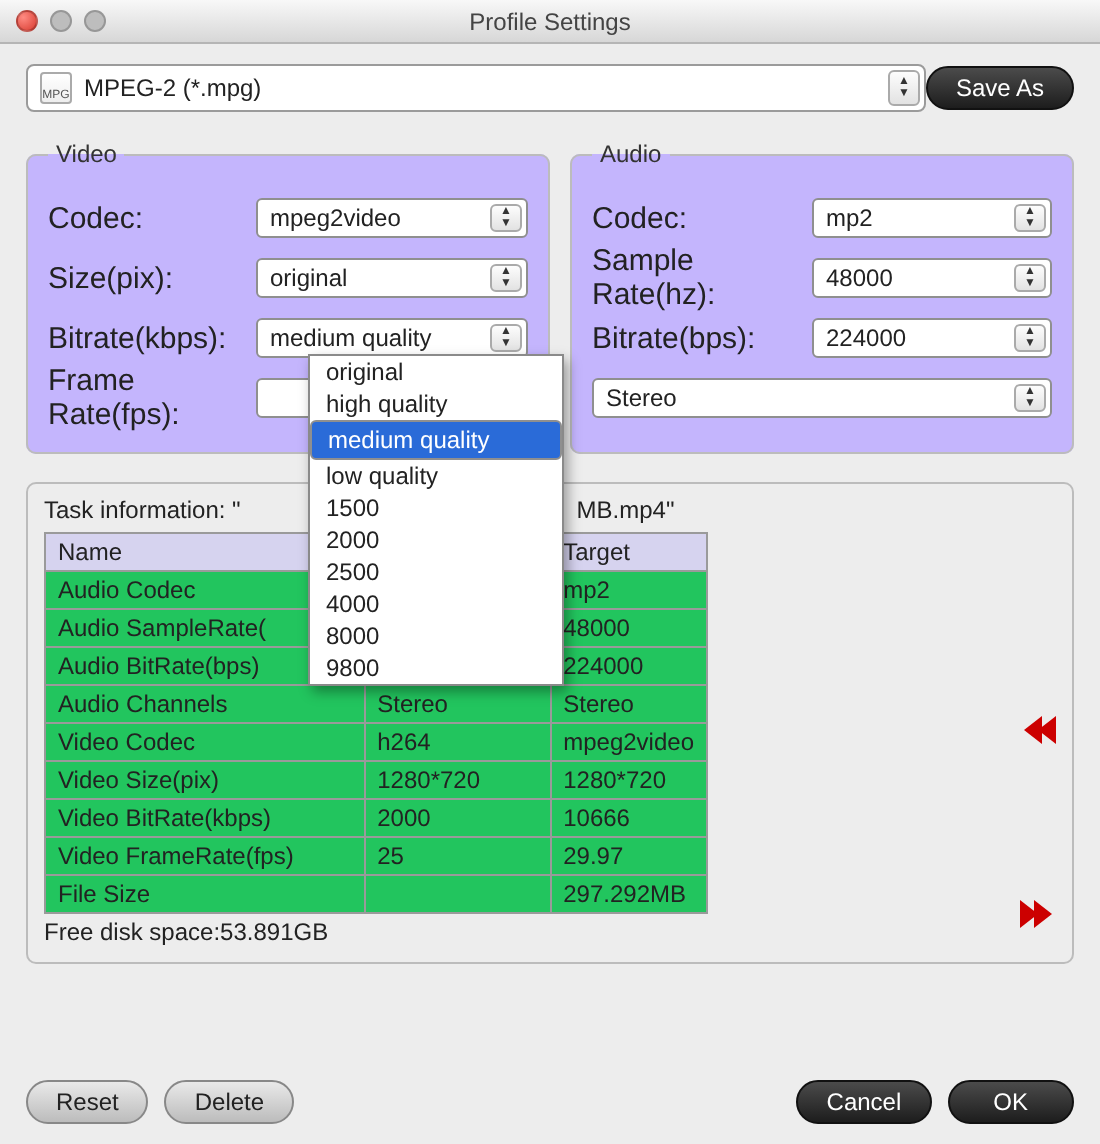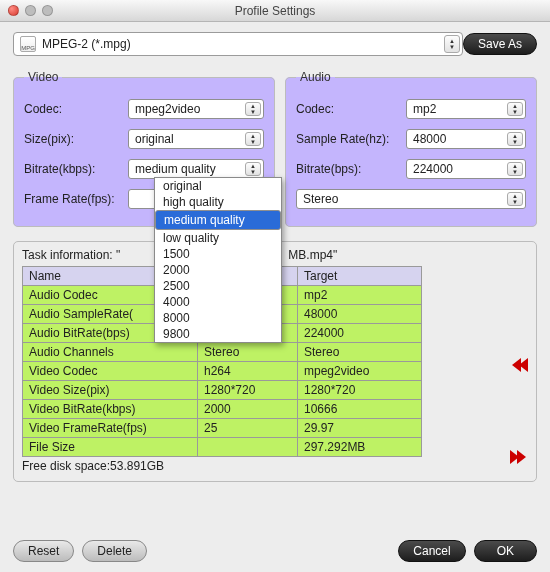--- a/index.html
+++ b/index.html
@@ -75,21 +75,21 @@
     border: 1px solid #bcbcbc;
     border-radius: 5px;
     margin: 0;
     padding: 8px 10px 10px 10px;
     background: #c4b5fd;
   }
   fieldset.group.video { flex: 0 0 262px; }
   fieldset.group.audio { flex: 1; }
   legend { padding: 0 4px; font-size: 12px; color:#333; }
   .field-row { display:flex; align-items:center; height: 26px; margin: 4px 0; }
-  .field-label { width: 104px; font-size: 12px; }
+  .field-label { width: 104px; font-size: 15px; }
   .audio .field-label { width: 110px; }
   .sel {
     flex: 1;
     height: 20px;
     background: #fff;
     border: 1px solid #8f8f8f;
     border-radius: 3px;
     position: relative;
     display:flex; align-items:center;
     padding: 0 20px 0 6px;
@@ -99,22 +99,22 @@
     margin-top: 14px;
     border: 1px solid #bcbcbc;
     border-radius: 5px;
     background: #ededed;
     padding: 6px 8px 8px 8px;
     position: relative;
   }
   .task-title { font-size: 12px; margin-bottom: 4px; }
   table.info {
     border-collapse: collapse;
-    width: 400px;
-    background: #bef264;
+    width: 332px;
+    background: #22c55e;
   }
   table.info th, table.info td {
     border: 1px solid #9a9a9a;
     padding: 2px 6px;
     font-size: 12px;
     text-align: left;
     height: 18px;
     font-weight: normal;
   }
   table.info thead th {

